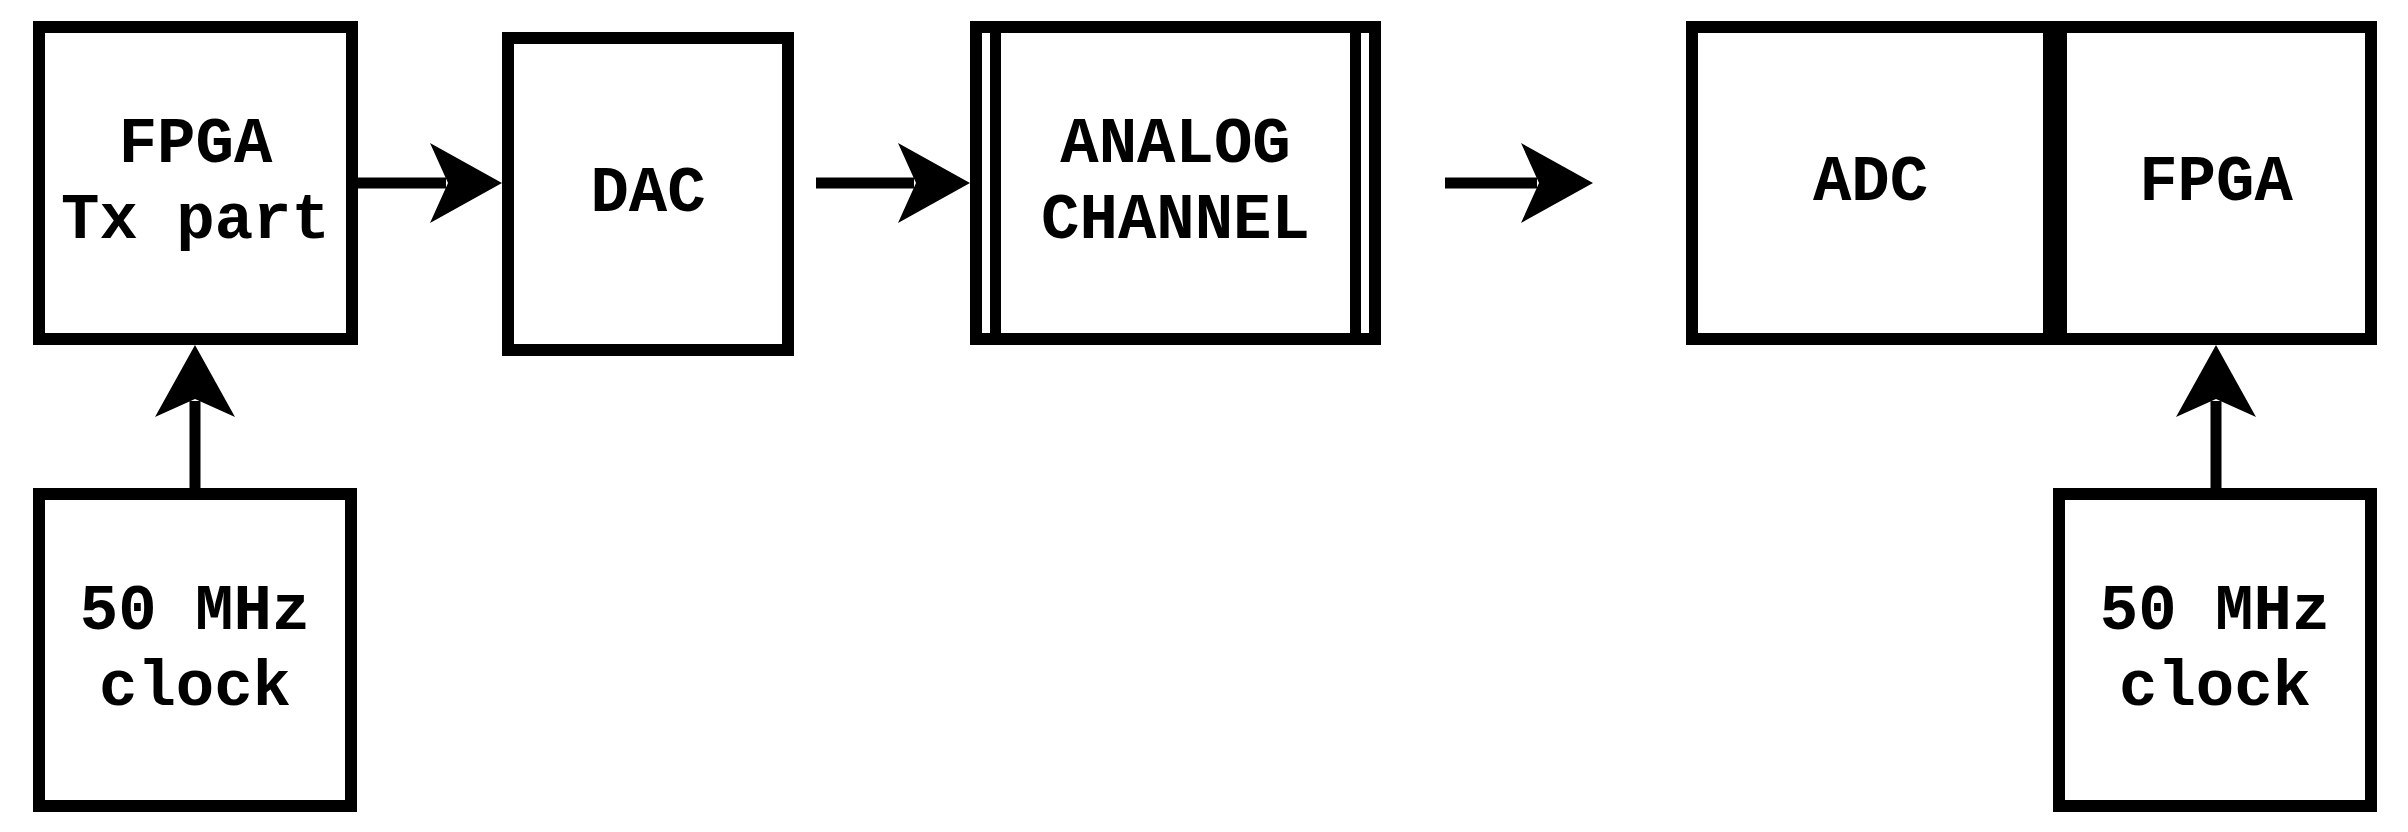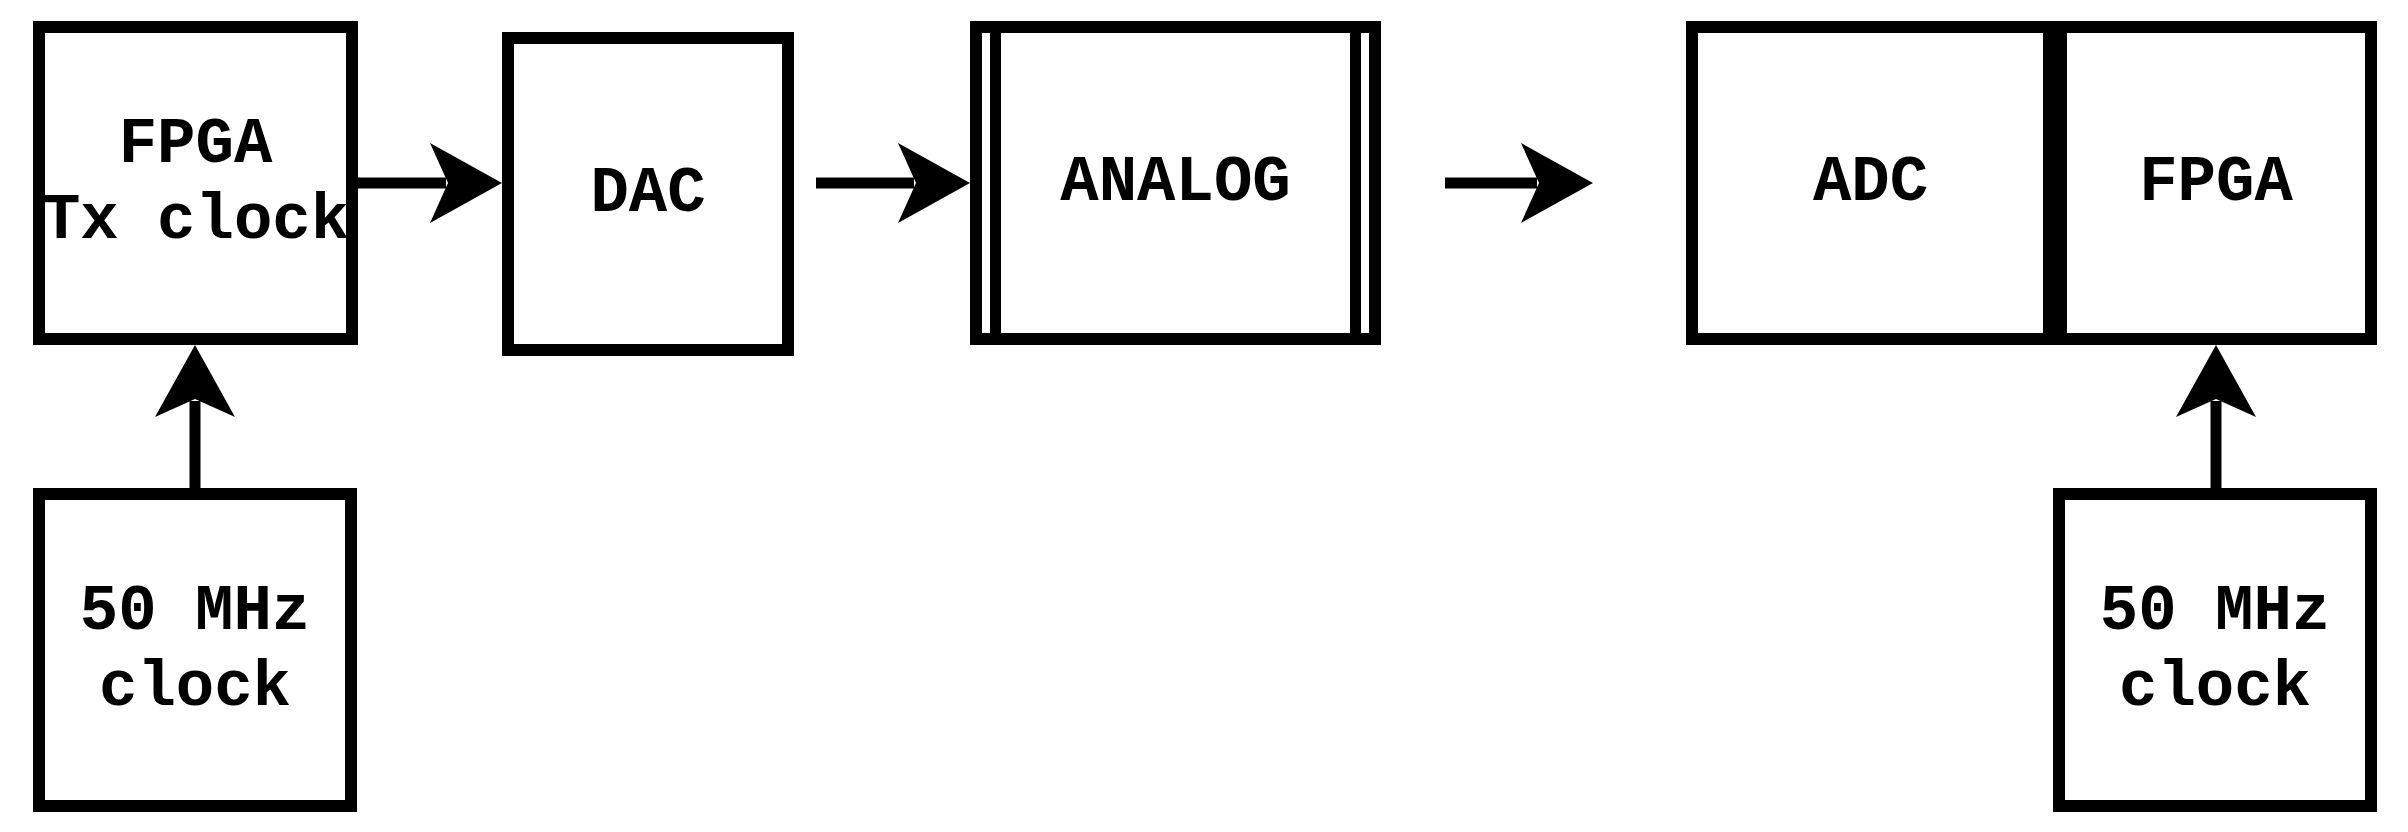--- a/index.html
+++ b/index.html
@@ -82,30 +82,31 @@
         <polygon points="195,345 155,417 195,399 235,417" fill="#000000"></polygon>
       </g>
       <g>
         <line x1="2216" y1="490" x2="2216" y2="401" stroke="#000000" stroke-width="11"></line>
         <polygon points="2216,345 2176,417 2216,399 2256,417" fill="#000000"></polygon>
       </g>
     </svg>
 
   <div class="block" style="left: 33px; top: 21px; width: 325px; height: 324px;">
       <span class="line">FPGA</span>
-      <span class="line">Tx clock</span>
+      <span class="line">Tx part</span>
     </div>
 
   <div class="block" style="left: 502px; top: 32px; width: 292px; height: 324px;">
       <span class="line">DAC</span>
       <span class="line"></span>
     </div>
 
   <div class="block predefined" style="left: 970px; top: 21px; width: 411px; height: 324px;">
       <span class="line">ANALOG</span>
+      <span class="line">CHANNEL</span>
     </div>
 
   <div class="block" style="left: 1686px; top: 21px; width: 369px; height: 324px;">
       <span class="line">ADC</span>
       <span class="line"></span>
     </div>
 
   <div class="block" style="left: 2055px; top: 21px; width: 322px; height: 324px;">
       <span class="line">FPGA</span>
     </div>

